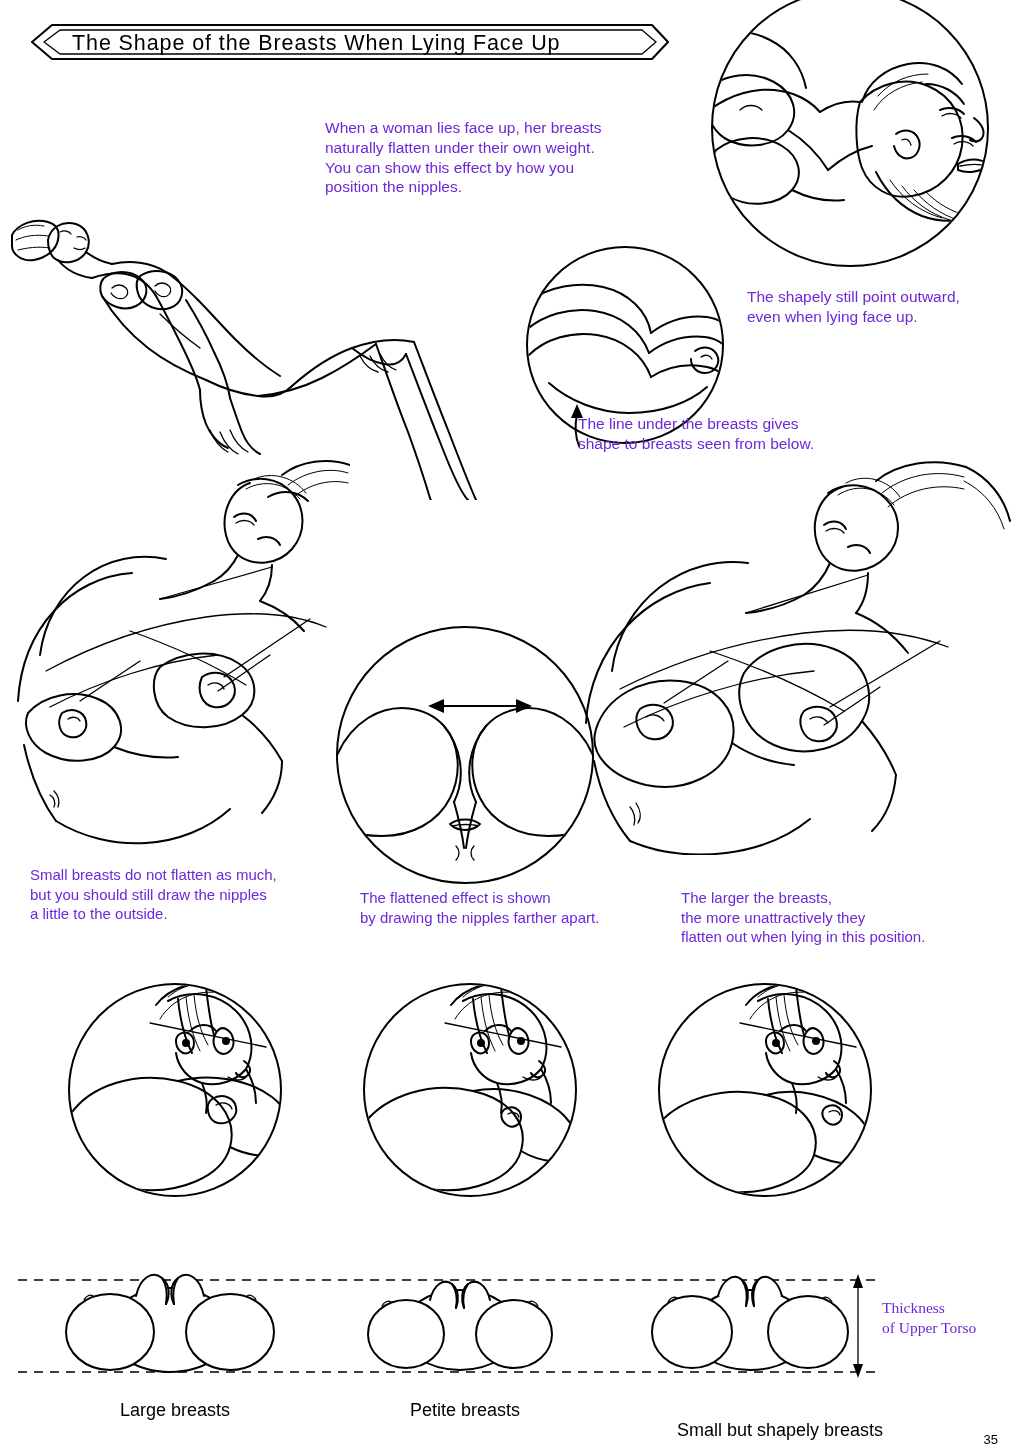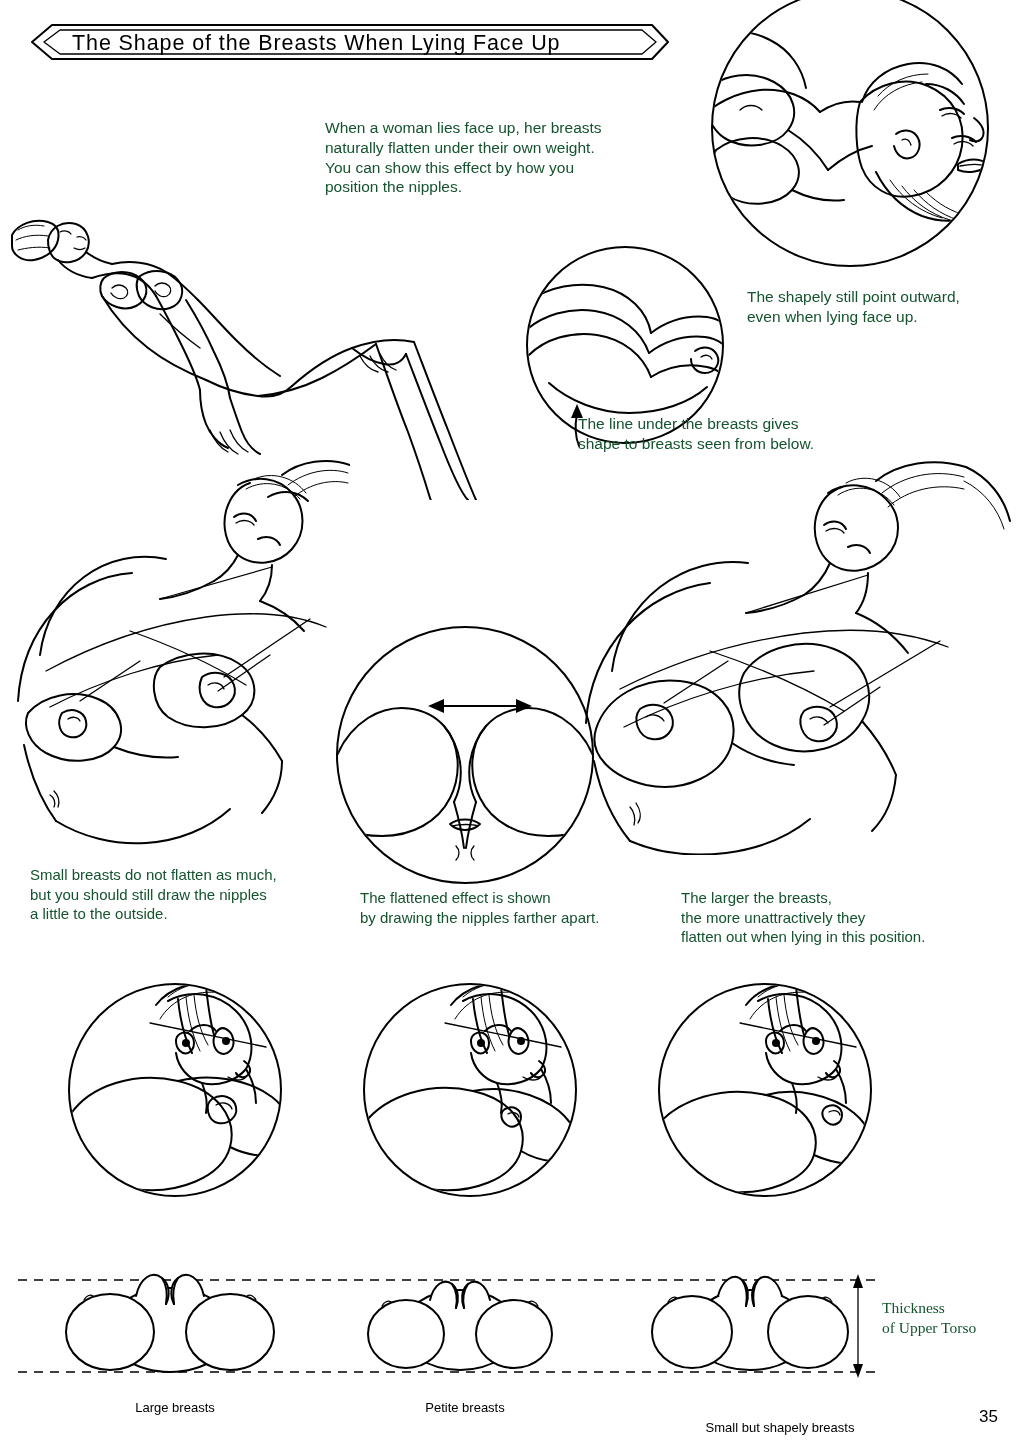--- a/index.html
+++ b/index.html
@@ -43,38 +43,38 @@
   .art {
     position: absolute;
   }
   .art svg { display: block; }
 
   
   .caption {
     position: absolute;
     font-size: 15.5px;
     line-height: 1.28;
-    color: #14532d;
+    color: #6d28d9;
     white-space: pre-line;
   }
   .caption-sm {
     font-size: 15px;
     line-height: 1.3;
   }
   .label {
     position: absolute;
-    font-size: 13px;
+    font-size: 18px;
     text-align: center;
   }
 
   #page-number {
     position: absolute;
     right: 26px;
-    bottom: 28px;
-    font-size: 17px;
+    bottom: 8px;
+    font-size: 13px;
     margin-top: 16px;
   }
 
   
   .ln {
     fill: none;
     stroke: #000;
     stroke-width: 2;
     stroke-linecap: round;
     stroke-linejoin: round;

